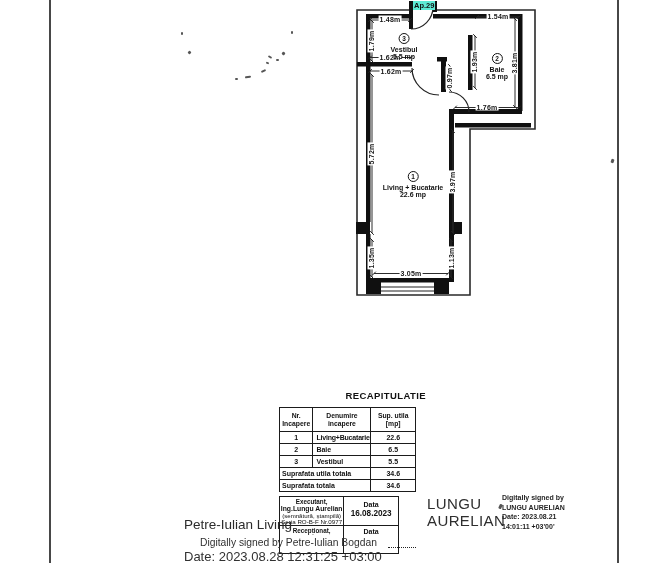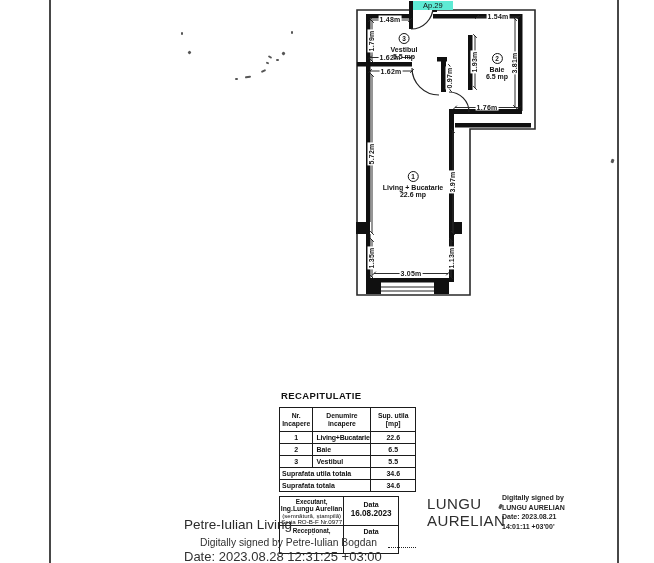--- a/index.html
+++ b/index.html
@@ -27,26 +27,26 @@
     text-align:center;color:#121212;white-space:nowrap;
   }
   .room-label .circ{
     display:inline-block;width:9px;height:9px;line-height:9px;
     border:1px solid #121212;border-radius:50%;
     font-size:6.5px;font-weight:bold;text-align:center;background:#fff;
   }
   .room-label .rname{font-size:7px;font-weight:bold;margin-top:1px;}
   .room-label .rarea{font-size:7px;font-weight:bold;}
   .ap-label{
-    position:absolute;font-size:7.5px;font-weight:normal;color:#101010;
-    background:#5eead4;padding:0 10px;white-space:nowrap;
+    position:absolute;font-size:7.5px;font-weight:bold;color:#101010;
+    background:#5eead4;padding:0 1px;white-space:nowrap;
   }
   
   .recap-title{
-    position:absolute;left:281px;top:390px;width:135px;text-align:left;
+    position:absolute;left:291px;top:390px;width:135px;text-align:right;
     font-size:9.5px;font-weight:bold;letter-spacing:.4px;color:#111;
   }
   
   .tbl-wrap{position:absolute;left:279px;top:407px;}
   table{border-collapse:collapse;}
   .recap-table{width:137px;}
   .recap-table td,.recap-table th{
     border:1.2px solid #1b1b1b;color:#111;font-weight:bold;
     padding:0;vertical-align:middle;text-align:center;line-height:1.05;
   }

